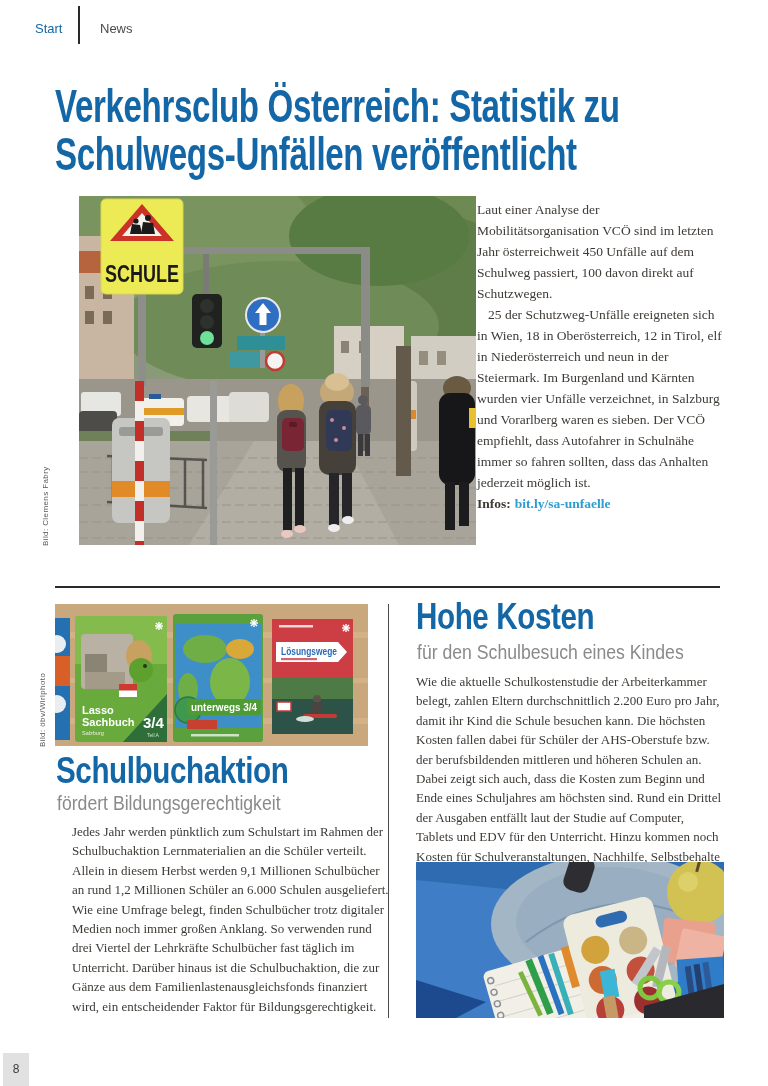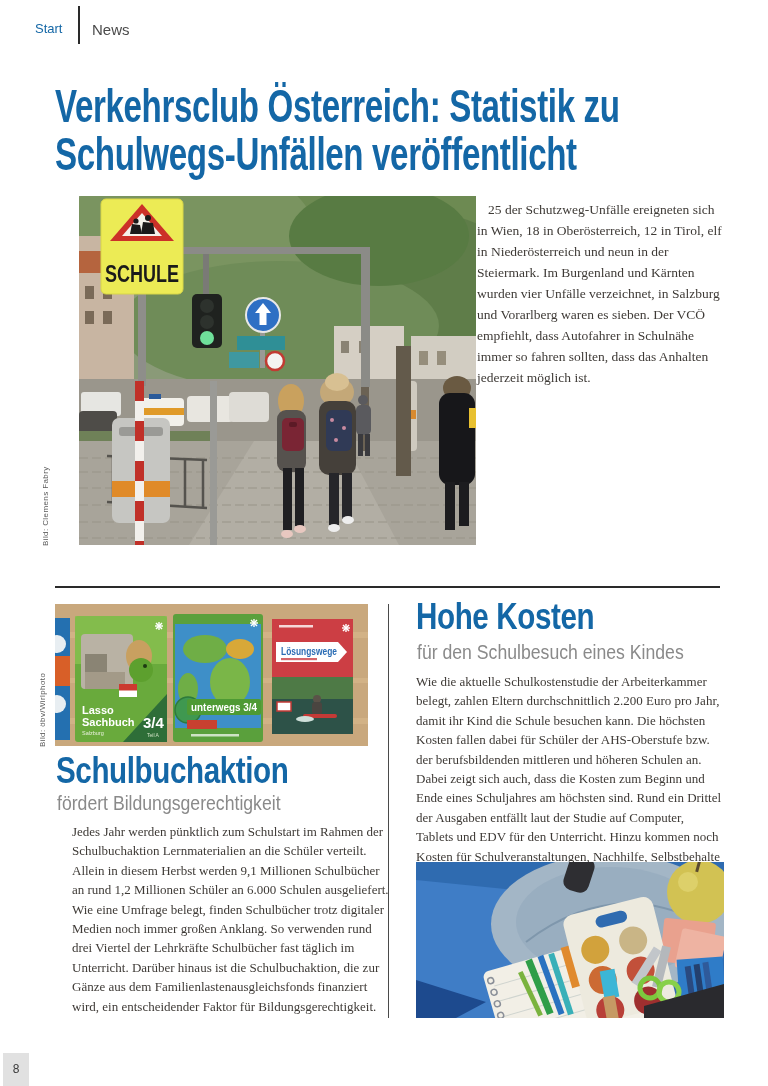--- a/index.html
+++ b/index.html
@@ -1,21 +1,21 @@
 <!DOCTYPE html>
 <html lang="de" style="--headline-blue: #1467a6; --link-blue: #2d9dd1; --subtitle-gray: #8a8a8a; --body-text: #3e3a36; --rubric-gray: #4a4a4a;"><head>
 <meta charset="utf-8">
 <style>
   html,body{margin:0;padding:0;background:#fff;}
   #page{position:relative;width:768px;height:1086px;background:#ffffff;overflow:hidden;
         font-family:"Liberation Sans",sans-serif;}
   
   .rubric-start{position:absolute;left:35px;top:21px;font-size:13px;font-weight:normal;color:var(--headline-blue);}
   .rubric-divider{position:absolute;left:78px;top:6px;width:1.5px;height:38px;background:#2a2a2a;}
-  .rubric-news{position:absolute;left:92px;top:21px;font-size:15px;color:var(--rubric-gray);}
+  .rubric-news{position:absolute;left:100px;top:21px;font-size:13px;color:var(--rubric-gray);}
   
   h1.headline{position:absolute;left:55px;top:82px;margin:0;color:var(--headline-blue);
       font-size:46px;line-height:48px;font-weight:bold;letter-spacing:-0.5px;
       transform:scaleX(0.72);transform-origin:0 0;}
   h1.headline .line{display:block;white-space:nowrap;}
   
   .photo-main{position:absolute;left:55px;top:196px;width:397px;height:349px;padding-left:24px;}
   .photo-books{position:absolute;left:55px;top:604px;width:313px;height:142px;}
   .photo-supplies{position:absolute;left:416px;top:862px;width:308px;height:156px;}
   .photo-main svg,.photo-books svg,.photo-supplies svg{display:block;width:100%;height:100%;}
@@ -208,21 +208,23 @@
         <ellipse cx="378" cy="192" rx="14" ry="12" fill="#6a5a42"></ellipse>
         <rect x="360" y="197" width="36" height="92" rx="11" fill="#17171a"></rect>
         <rect x="390" y="212" width="7" height="20" fill="#e8c030"></rect>
         <rect x="366" y="286" width="10" height="48" fill="#1c1c1f"></rect>
         <rect x="380" y="286" width="10" height="44" fill="#1c1c1f"></rect>
       </g>
     </svg>
   </div>
 
   <div class="body body-unfaelle">
+    <p>Laut einer Analyse der Mobilitätsorganisation VCÖ sind im letzten Jahr österreichweit 450 Unfälle auf dem Schulweg passiert, 100 davon direkt auf Schutzwegen.</p>
     <p class="ind">25 der Schutzweg-Unfälle ereigneten sich in Wien, 18 in Oberösterreich, 12 in Tirol, elf in Niederösterreich und neun in der Steiermark. Im Burgenland und Kärnten wurden vier Unfälle verzeichnet, in Salzburg und Vorarlberg waren es sieben. Der VCÖ empfiehlt, dass Autofahrer in Schulnähe immer so fahren sollten, dass das Anhalten jederzeit möglich ist.</p>
+    <p class="infos"><span class="ilabel">Infos:</span><a class="link">bit.ly/sa-unfaelle</a></p>
   </div>
 
   <div class="hdivider"></div>
   <div class="vdivider"></div>
 
   <div class="credit credit2">Bild: öbv/Wirlphoto</div>
 
   <div class="photo-books">
     <svg viewBox="0 0 313 142">
       <rect width="313" height="142" fill="#c9a87d"></rect>

